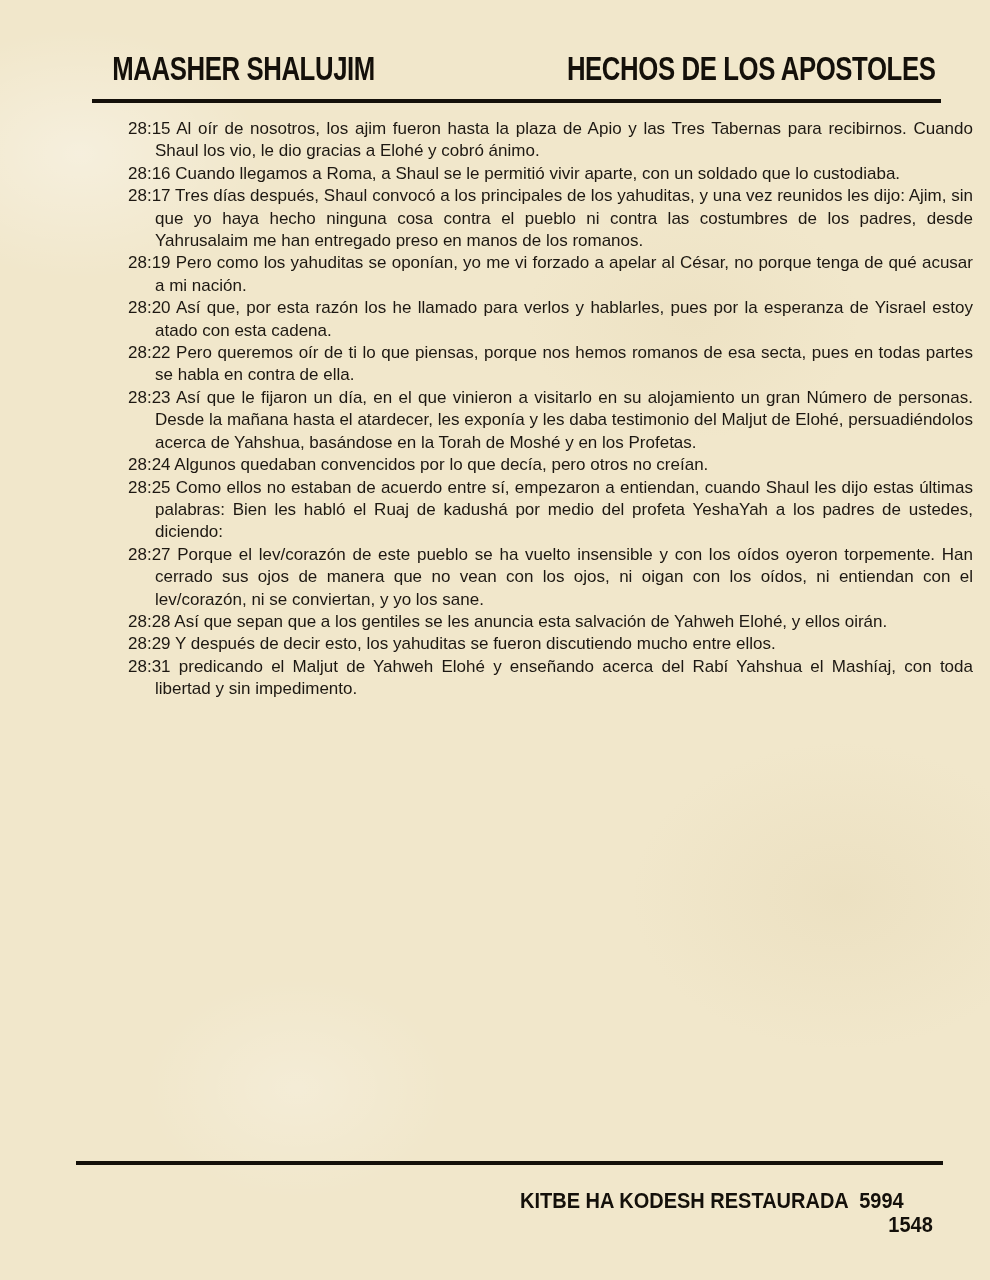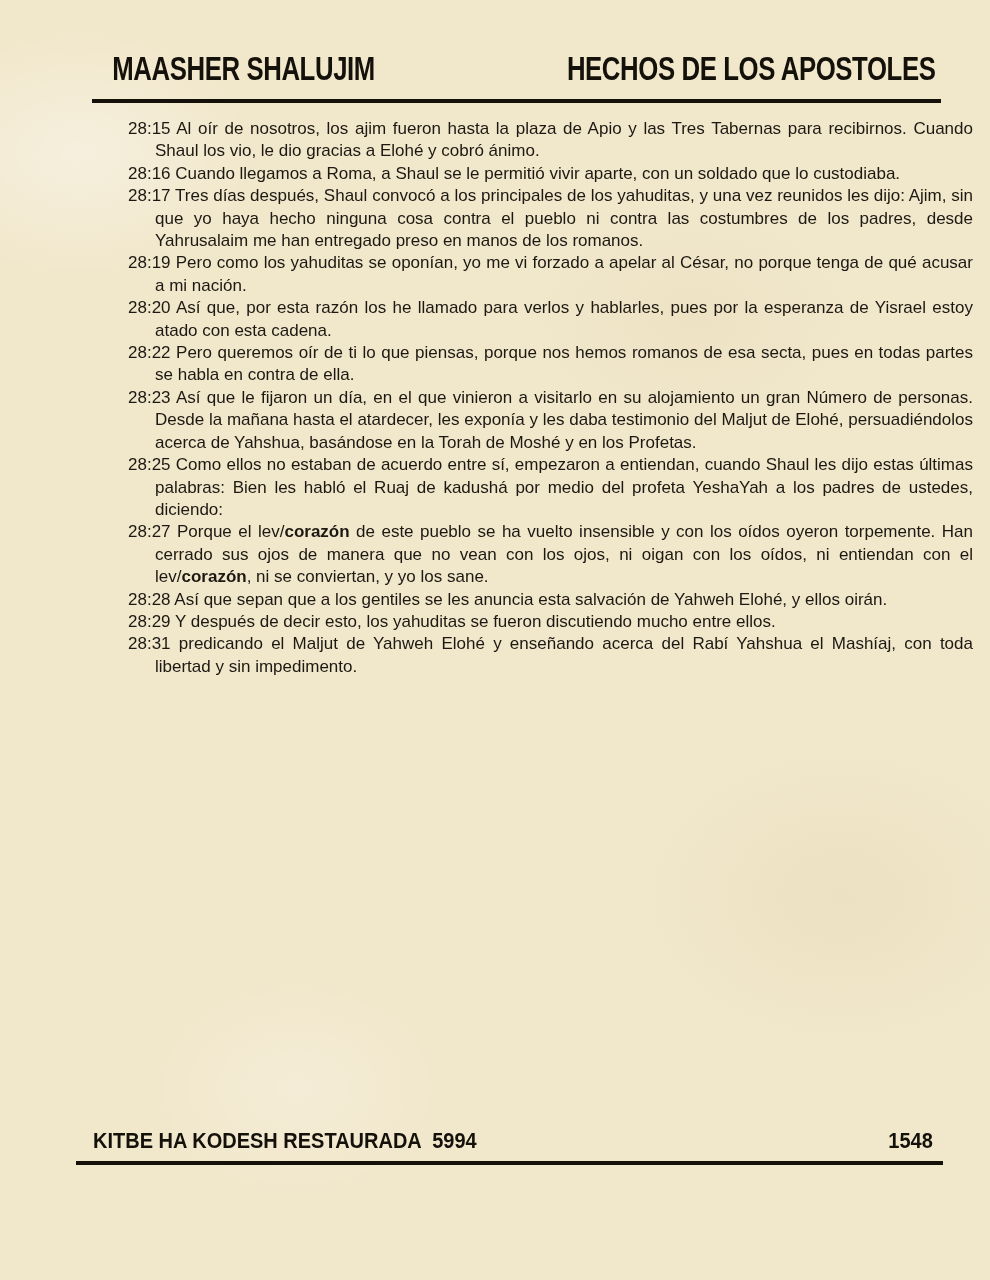--- a/index.html
+++ b/index.html
@@ -64,32 +64,32 @@
   }
   .verse{
     margin:0;
     font-size:17px;
     line-height:22.4px;
     text-align:justify;
     text-indent:-27px;
     padding-left:27px;
     color:var(--ink);
   }
-  .verse .bold{font-weight:bold;}
+  .verse .bold{font-weight:normal;}
 
   
   .footer-rule{
     position:absolute;
     top:1161px;left:76px;width:867px;height:4px;
     background:var(--rule);
   }
   .footer-row{
     position:absolute;
-    top:1130px;left:93px;width:840px;
-    display:flex;justify-content:space-between;align-items:flex-end;
+    top:1190px;left:93px;width:840px;
+    display:flex;justify-content:space-between;align-items:flex-end;flex-direction:column;
   }
   .footer-text{
     font-weight:bold;
     font-size:21.5px;
     line-height:1.1;
     white-space:pre;
     color:var(--rule);
   }
   .footer-text.left{transform:scaleX(0.93);transform-origin:left top;}
   .footer-text.right{transform:scaleX(0.93);transform-origin:right top;}
@@ -107,20 +107,21 @@
   <div class="header-rule"></div>
 
   <div class="verses">
       <p class="verse"><span class="verse-ref">28:15</span> <span>Al oír de nosotros, los ajim fueron hasta la plaza de Apio y las Tres Tabernas para recibirnos. Cuando Shaul los vio, le dio gracias a Elohé y cobró ánimo.</span></p>
       <p class="verse"><span class="verse-ref">28:16</span> <span>Cuando llegamos a Roma, a Shaul se le permitió vivir aparte, con un soldado que lo custodiaba.</span></p>
       <p class="verse"><span class="verse-ref">28:17</span> <span>Tres días después, Shaul convocó a los principales de los yahuditas, y una vez reunidos les dijo: Ajim, sin que yo haya hecho ninguna cosa contra el pueblo ni contra las costumbres de los padres, desde Yahrusalaim me han entregado preso en manos de los romanos.</span></p>
       <p class="verse"><span class="verse-ref">28:19</span> <span>Pero como los yahuditas se oponían, yo me vi forzado a apelar al César, no porque tenga de qué acusar a mi nación.</span></p>
       <p class="verse"><span class="verse-ref">28:20</span> <span>Así que, por esta razón los he llamado para verlos y hablarles, pues por la esperanza de Yisrael estoy atado con esta cadena.</span></p>
       <p class="verse"><span class="verse-ref">28:22</span> <span>Pero queremos oír de ti lo que piensas, porque nos hemos romanos de esa secta, pues en todas partes se habla en contra de ella.</span></p>
       <p class="verse"><span class="verse-ref">28:23</span> <span>Así que le fijaron un día, en el que vinieron a visitarlo en su alojamiento un gran Número de personas. Desde la mañana hasta el atardecer, les exponía y les daba testimonio del Maljut de Elohé, persuadiéndolos acerca de Yahshua, basándose en la Torah de Moshé y en los Profetas.</span></p>
+      <p class="verse"><span class="verse-ref">28:24</span> <span>Algunos quedaban convencidos por lo que decía, pero otros no creían.</span></p>
       <p class="verse"><span class="verse-ref">28:25</span> <span>Como ellos no estaban de acuerdo entre sí, empezaron a entiendan, cuando Shaul les dijo estas últimas palabras: Bien les habló el Ruaj de kadushá por medio del profeta YeshaYah a los padres de ustedes, diciendo:</span></p>
       <p class="verse"><span class="verse-ref">28:27</span> <span>Porque el lev/</span><span class="bold">corazón</span><span> de este pueblo se ha vuelto insensible y con los oídos oyeron torpemente. Han cerrado sus ojos de manera que no vean con los ojos, ni oigan con los oídos, ni entiendan con el lev/</span><span class="bold">corazón</span><span>, ni se conviertan, y yo los sane.</span></p>
       <p class="verse"><span class="verse-ref">28:28</span> <span>Así que sepan que a los gentiles se les anuncia esta salvación de Yahweh Elohé, y ellos oirán.</span></p>
       <p class="verse"><span class="verse-ref">28:29</span> <span>Y después de decir esto, los yahuditas se fueron discutiendo mucho entre ellos.</span></p>
       <p class="verse"><span class="verse-ref">28:31</span> <span>predicando el Maljut de Yahweh Elohé y enseñando acerca del Rabí Yahshua el Mashíaj, con toda libertad y sin impedimento.</span></p>
     </div>
 
   <div class="footer-rule"></div>
 
   <div class="footer-row">

